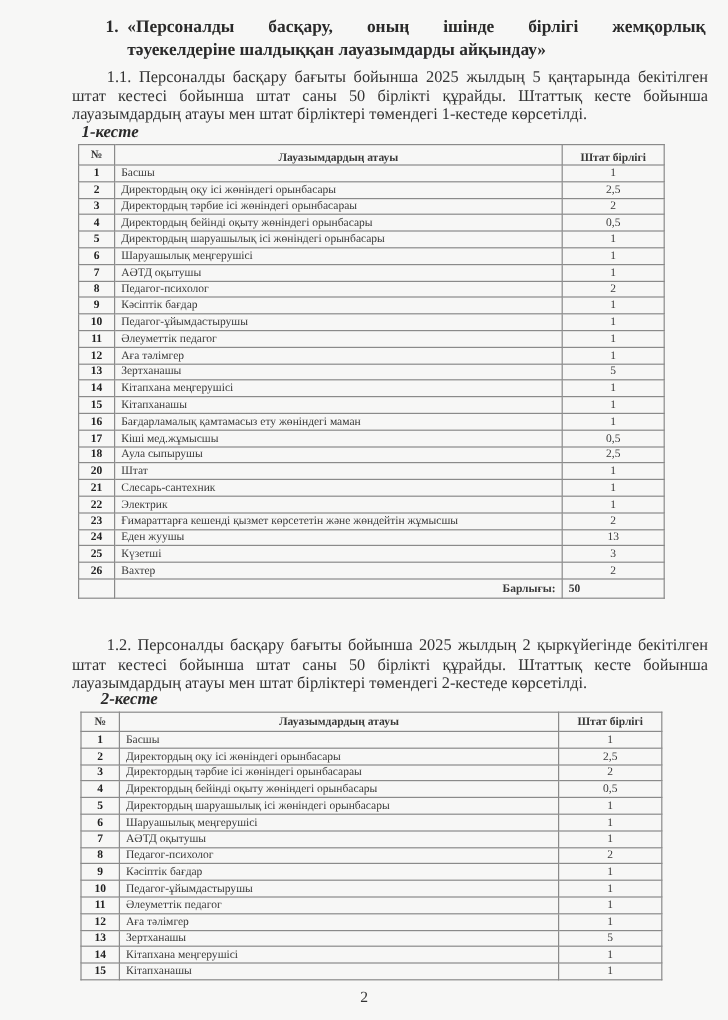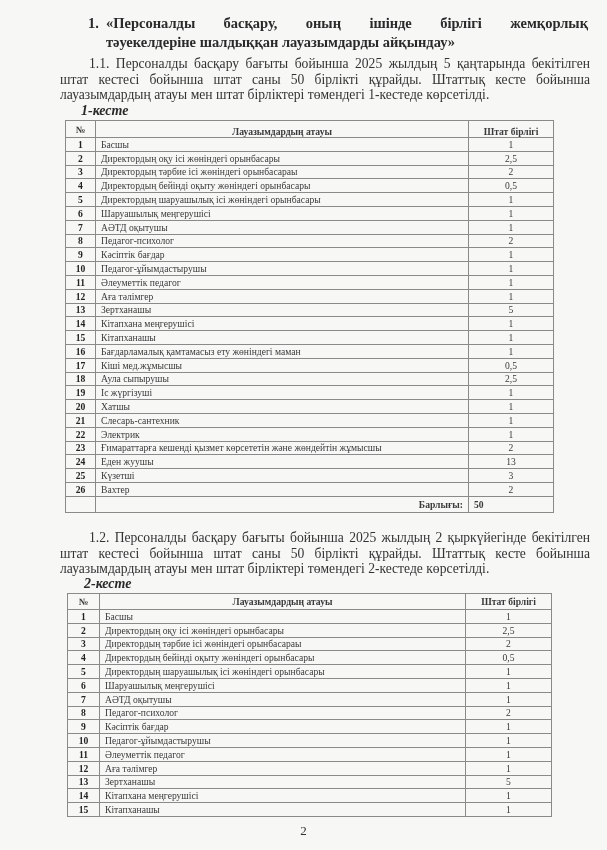--- a/index.html
+++ b/index.html
@@ -51,21 +51,21 @@
 <body>
 
 <div class="heading">
   <span class="num">1.</span>
   <span class="l1">«Персоналды басқару, оның ішінде бірлігі жемқорлық</span>
   <span class="l2">тәуекелдеріне шалдыққан лауазымдарды айқындау»</span>
 </div>
 
 <div class="para" style="top:56px;"><span class="indent"></span><span>1.1. Персоналды басқару бағыты бойынша 2025 жылдың 5 қаңтарында бекітілген штат кестесі бойынша штат саны 50 бірлікті құрайды. Штаттық кесте бойынша лауазымдардың атауы мен штат бірліктері төмендегі 1-кестеде көрсетілді.</span></div>
 
-<div class="caption" style="left:81px; top:103px;">1-кесте</div>
+<div class="caption" style="left:68px; top:103px;">1-кесте</div>
 
 <table id="t1" style="left:65px; top:120px; width:488px;">
   <colgroup>
       <col style="width:30px">
       <col style="width:373px">
       <col style="width:85px">
     </colgroup>
   <thead>
     <tr>
       <th style="height:16px;">№</th>
@@ -158,27 +158,22 @@
         <td class="n">17</td>
         <td>Кіші мед.жұмысшы</td>
         <td class="v">0,5</td>
       </tr>
       <tr>
         <td class="n">18</td>
         <td>Аула сыпырушы</td>
         <td class="v">2,5</td>
       </tr>
       <tr>
-        <td class="n">19</td>
-        <td>Іс жүргізуші</td>
-        <td class="v">1</td>
-      </tr>
-      <tr>
         <td class="n">20</td>
-        <td>Хатшы</td>
+        <td>Штат</td>
         <td class="v">1</td>
       </tr>
       <tr>
         <td class="n">21</td>
         <td>Слесарь-сантехник</td>
         <td class="v">1</td>
       </tr>
       <tr>
         <td class="n">22</td>
         <td>Электрик</td>

